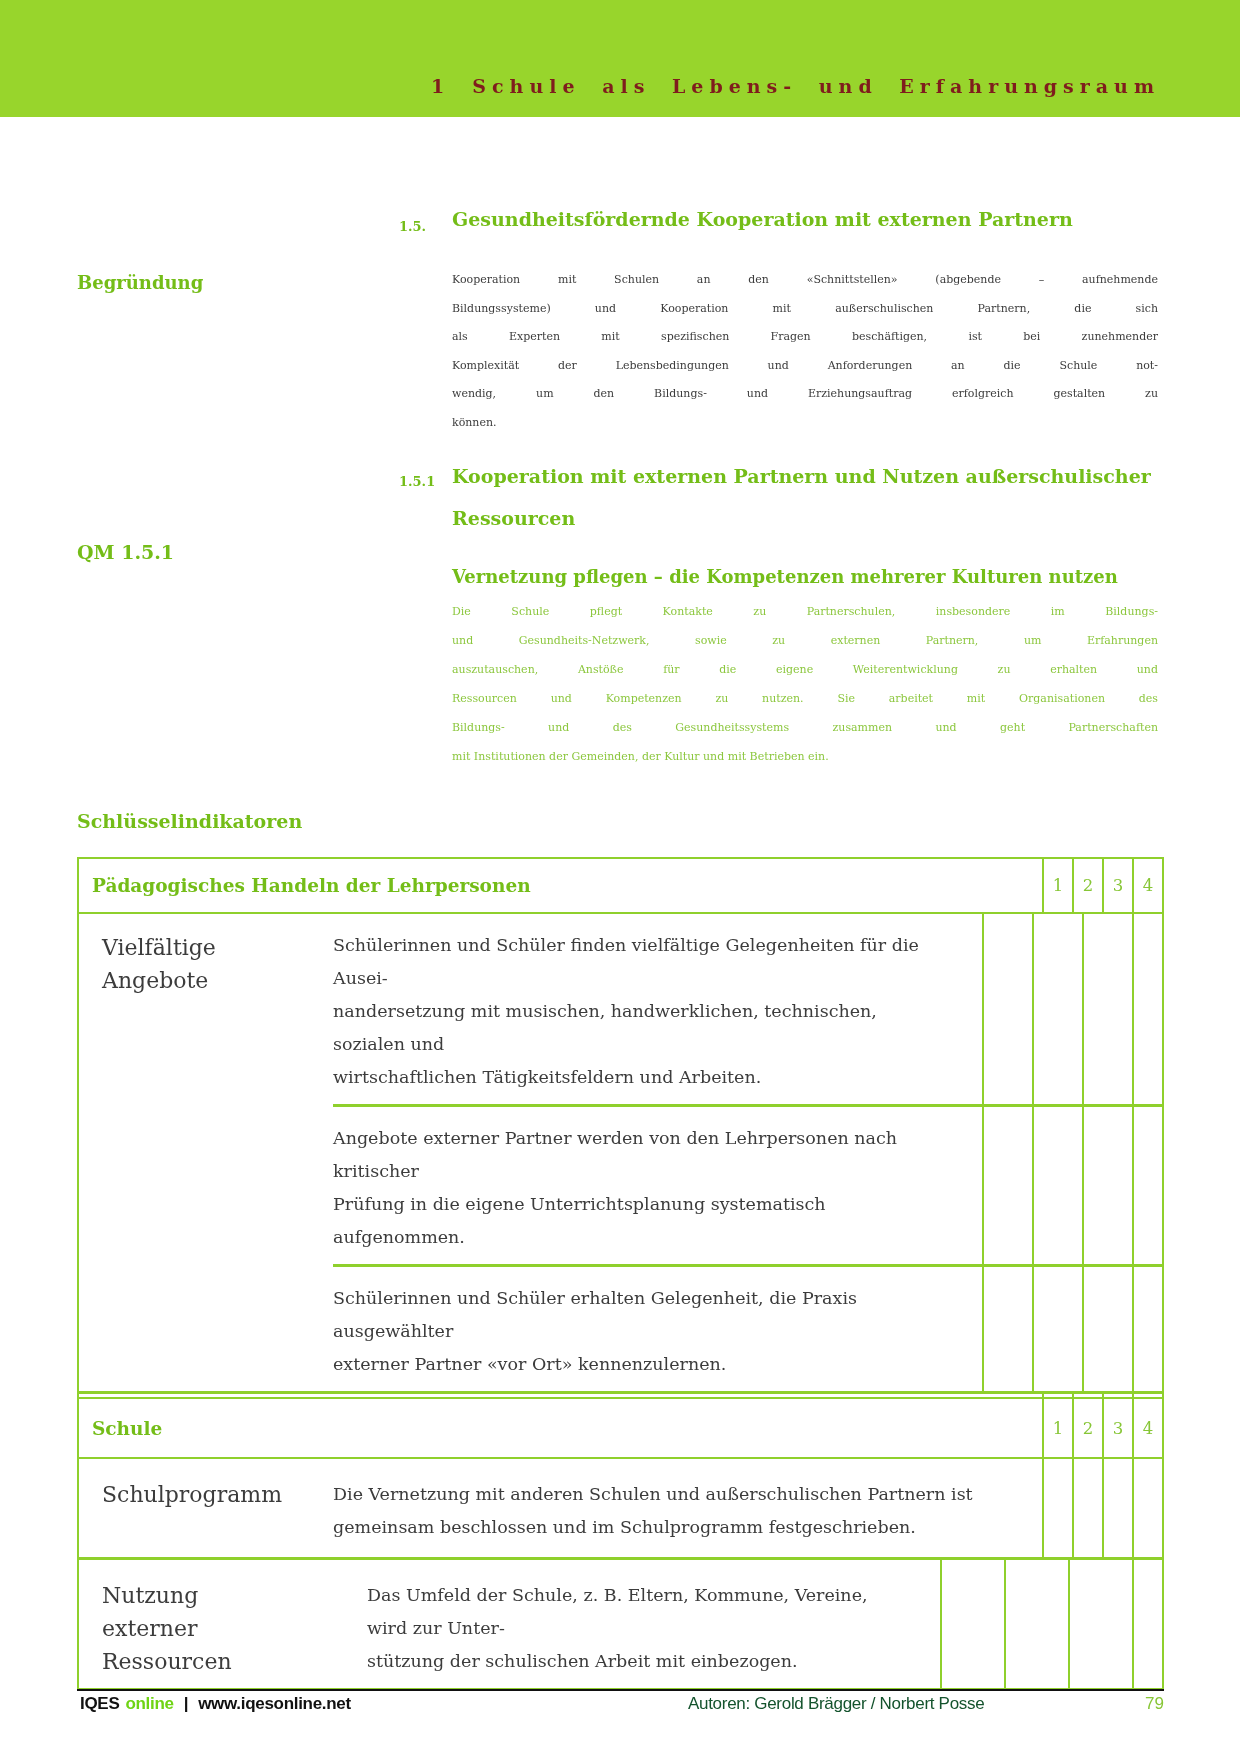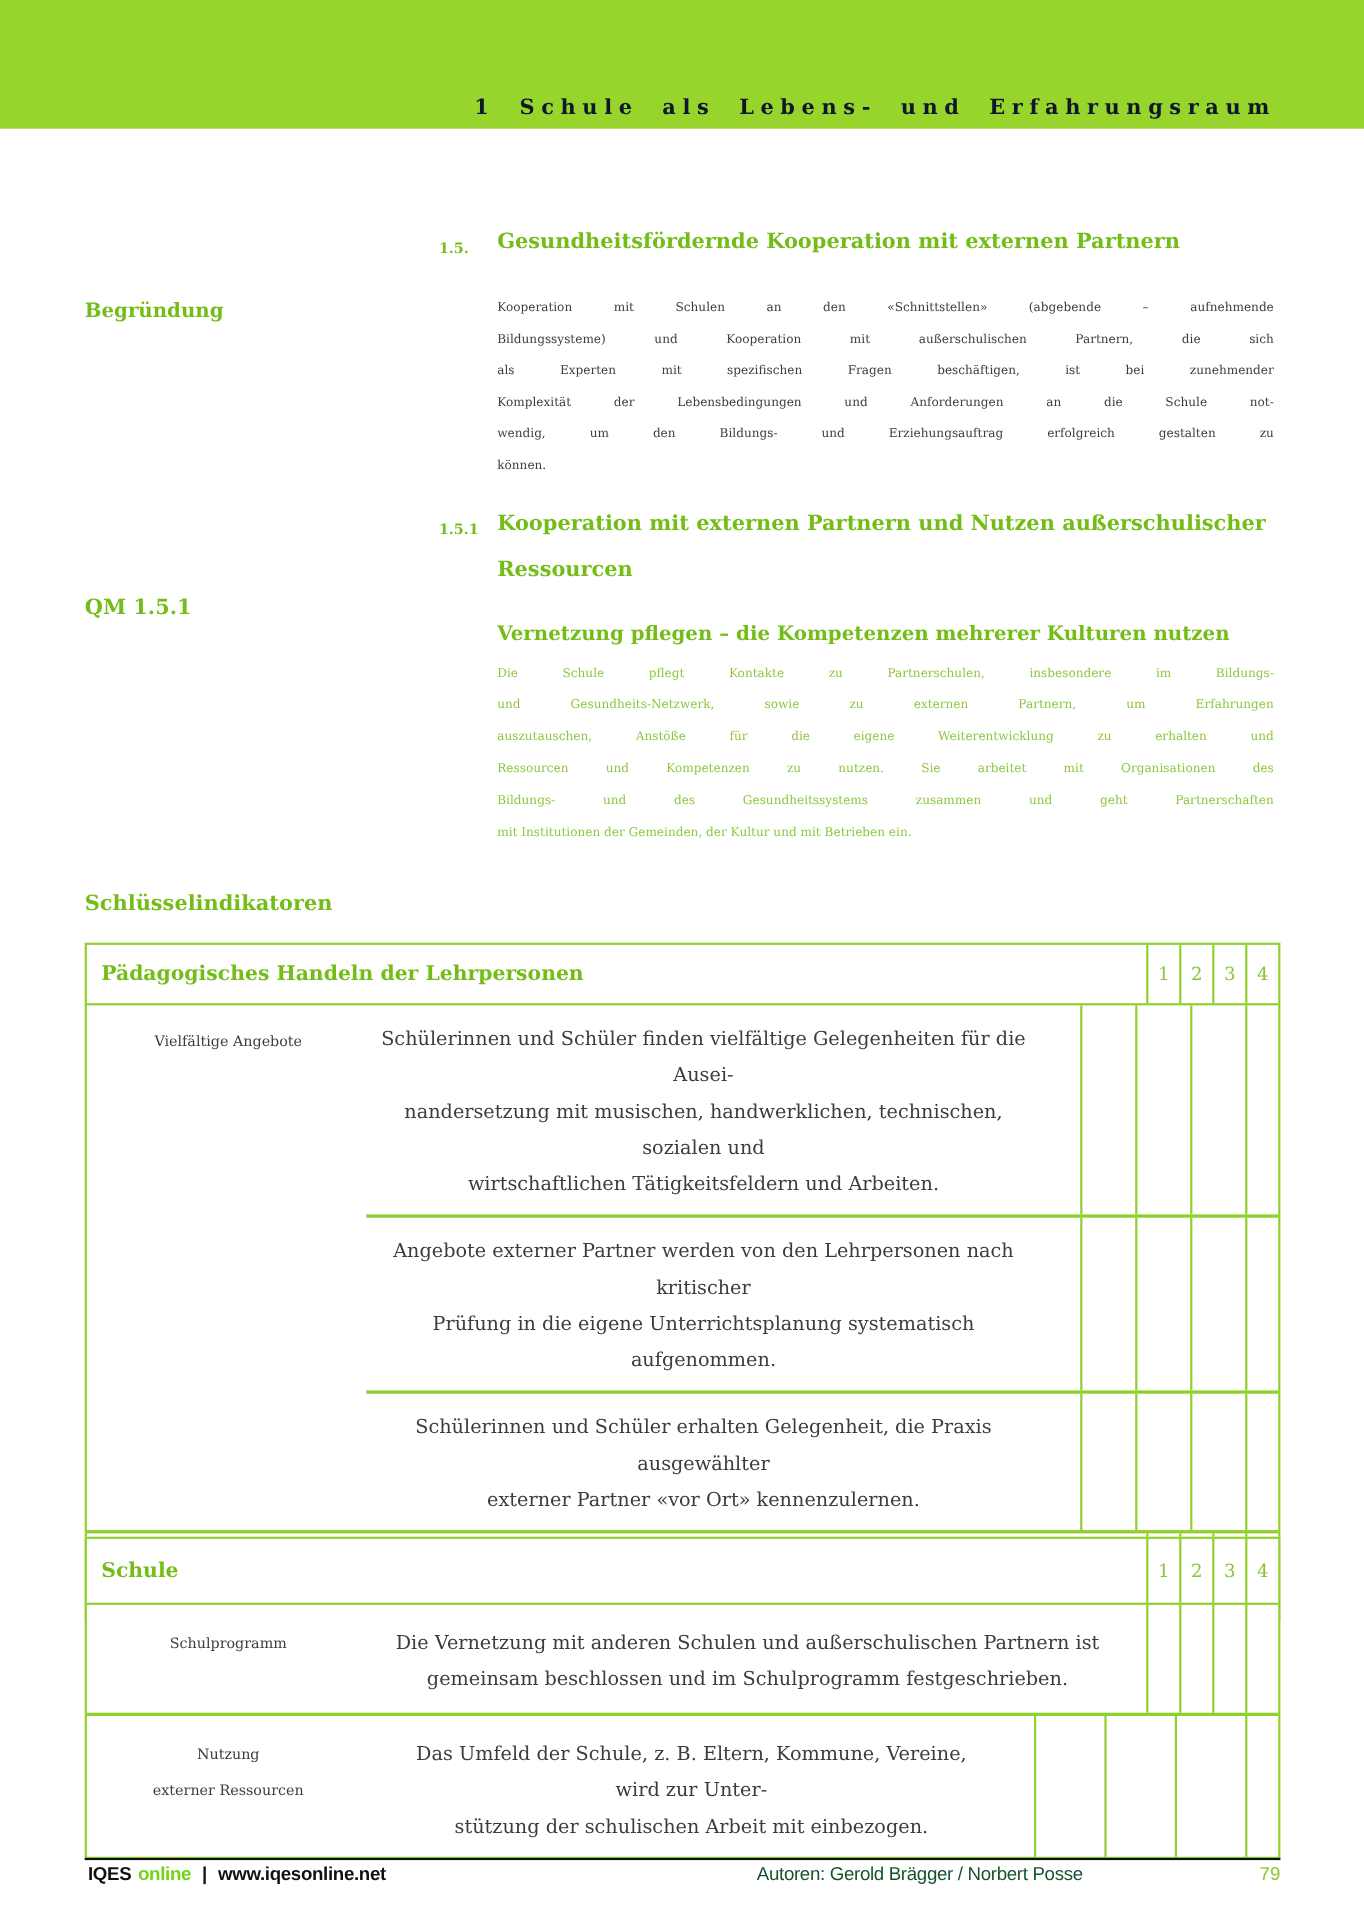--- a/index.html
+++ b/index.html
@@ -12,44 +12,44 @@
     --footer-black:#111111;
   }
   html,body{margin:0;padding:0;background:#ffffff;}
   .page{
     position:relative;width:1240px;height:1754px;background:#ffffff;
     font-family:"DejaVu Serif",serif;color:var(--body-text);overflow:hidden;
   }
 
   
   .band{position:absolute;left:0;top:0;width:1240px;height:117px;background:var(--band-green);}
-  .band-inner{position:absolute;right:80px;bottom:8px;color:#0f172a;font-weight:bold;font-size:19px;white-space:nowrap;margin-top:18px;}
+  .band-inner{position:absolute;right:80px;bottom:20px;color:#7f1d1d;font-weight:bold;font-size:19px;white-space:nowrap;margin-top:18px;}
   .chapter-number{letter-spacing:6px;margin-right:22px;}
   .chapter-title{letter-spacing:6px;word-spacing:9px;}
 
   
   .abs{position:absolute;}
   .green-label{color:var(--heading-green);font-weight:bold;font-size:18px;}
   .sec-num{color:var(--heading-green);font-weight:bold;font-size:13px;}
   .sec-title{color:var(--heading-green);font-weight:bold;font-size:19px;line-height:42px;}
 
   .para{width:706px;font-size:11px;line-height:28.5px;}
   .para .line{text-align:justify;text-align-last:justify;white-space:normal;}
   .para .line:last-child{text-align-last:left;}
   .para-dark{color:var(--body-text);}
   .para-green{color:var(--para-green);line-height:29px;}
 
   
-  .qtable{position:absolute;left:77px;width:1087px;border:2px solid var(--border-green);box-sizing:border-box;background:#fff;text-align:center;}
+  .qtable{position:absolute;left:77px;width:1087px;border:2px solid var(--border-green);box-sizing:border-box;background:#fff;}
   .thead{display:flex;align-items:stretch;border-bottom:2px solid var(--border-green);height:53px;}
   .thead-title{flex:1;display:flex;align-items:center;padding-left:13px;color:var(--heading-green);font-weight:bold;font-size:18.5px;}
   .rcell{flex:none;width:30px;border-left:2px solid var(--border-green);box-sizing:border-box;}
   .rhead{display:flex;align-items:center;justify-content:center;color:var(--numeral-green);font-size:16.5px;}
   .body-row{display:flex;align-items:stretch;}
-  .label-cell{flex:none;width:254px;box-sizing:border-box;padding:17px 10px 0 13px;font-size:13px;line-height:33px;color:var(--body-text);}
+  .label-cell{flex:none;width:254px;box-sizing:border-box;padding:17px 10px 0 23px;font-size:22px;line-height:33px;color:var(--body-text);}
   .subrows{flex:1;display:flex;flex-direction:column;}
   .subrow{display:flex;align-items:stretch;gap:20px;}
   .subrow + .subrow{border-top:3px solid var(--border-green);}
   .cell-text{flex:1;padding:15px 16px 10px 0;font-size:17.5px;line-height:33px;color:var(--body-text);}
   .goals-row{display:flex;align-items:stretch;border-top:3px solid var(--border-green);}
   .goals-label{flex:1;padding:16px 10px 0 13px;font-style:italic;font-size:18px;color:var(--body-text);}
   .t2row{display:flex;align-items:stretch;}
   .t2row + .t2row{border-top:3px solid var(--border-green);}
   .t2row .label-cell{padding-top:19px;}
   .t2row .cell-text{padding-top:19px;}

